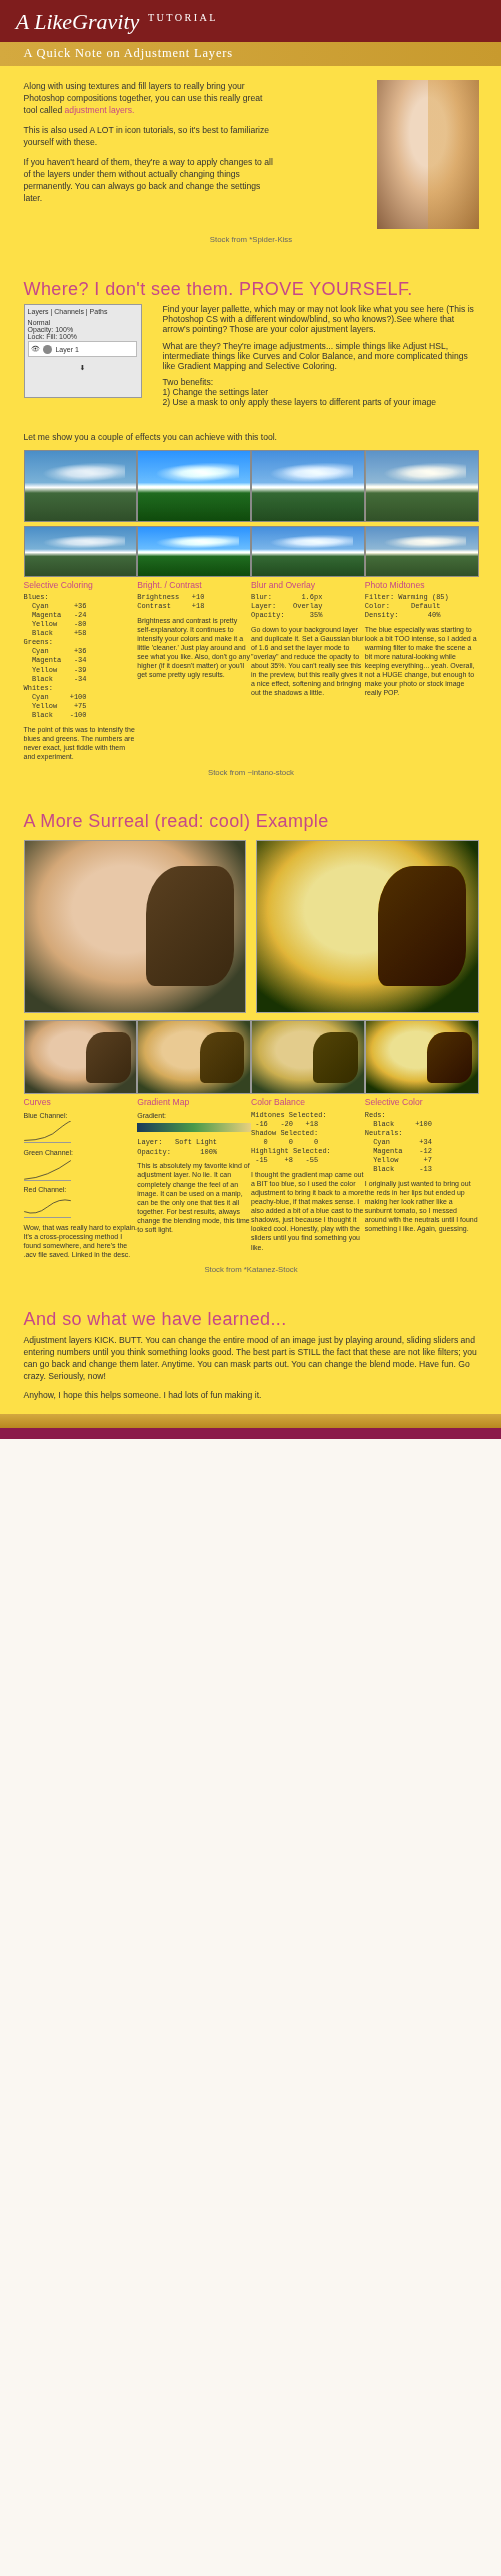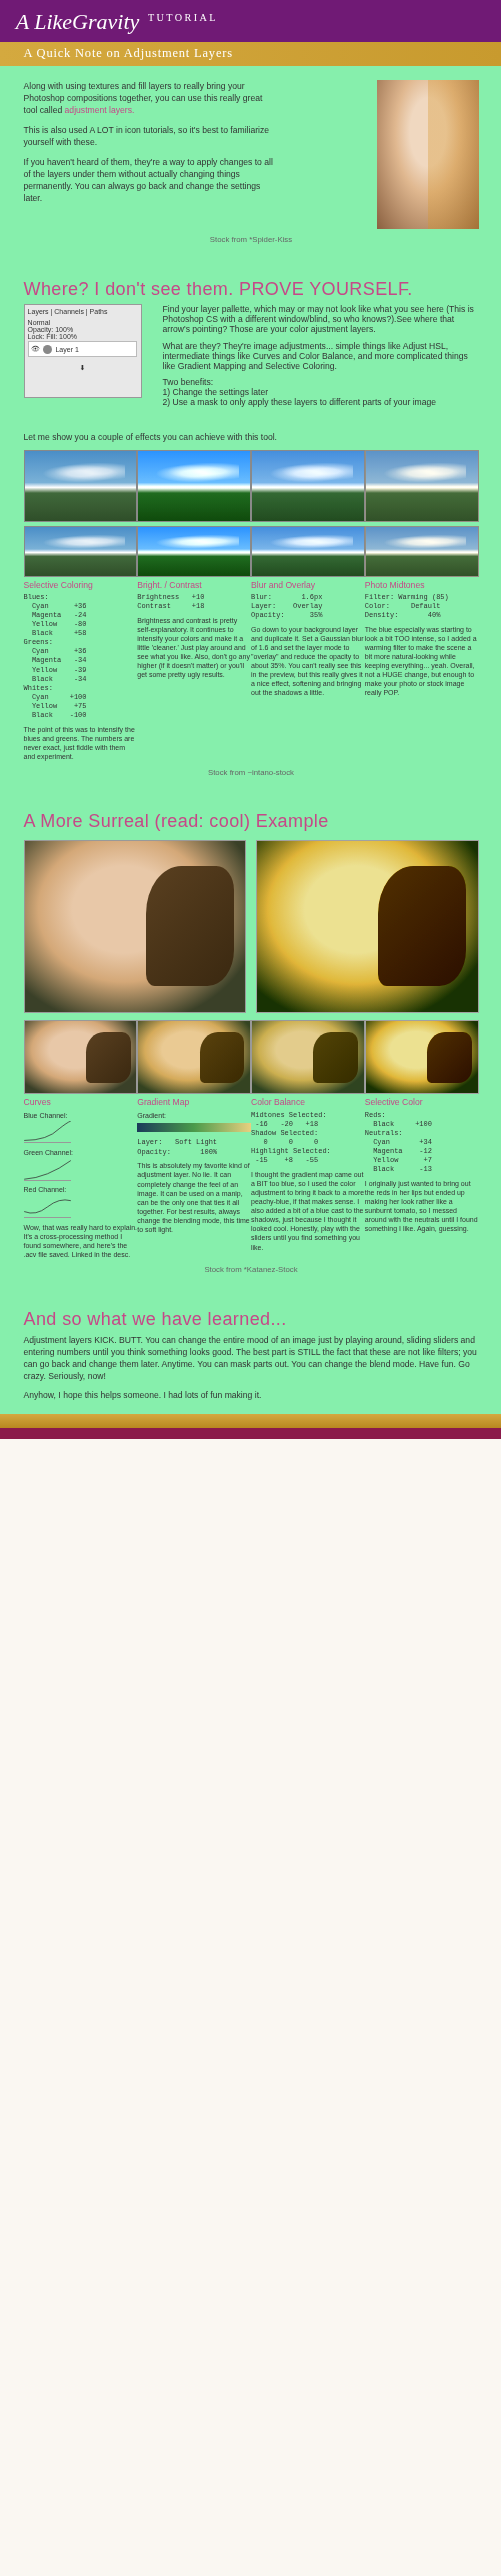--- a/index.html
+++ b/index.html
@@ -1,20 +1,20 @@
 <!DOCTYPE html>
 <html style="font-size:12.5px"><head>
 <meta charset="utf-8">
 <style>
 *{margin:0;padding:0;box-sizing:border-box}
 body{font-family:"Trebuchet MS",Verdana,sans-serif;font-size:8.6px;color:#333;background:#faf7f2;width:502px}
-.header{background:#701a75;color:#fff;padding:9.4px 15.7px 6.3px;font-family:"Brush Script MT",cursive;font-size:22px;font-style:italic}
+.header{background:#7f1d1d;color:#fff;padding:9.4px 15.7px 6.3px;font-family:"Brush Script MT",cursive;font-size:22px;font-style:italic}
 .header .sub{font-family:"Trebuchet MS";font-size:10.2px;font-style:normal;letter-spacing:2.4px;vertical-align:super;margin-left:3.1px}
 .banner{background:linear-gradient(90deg,#d4a93f,#c89a2e);color:#fff;font-family:"Trebuchet MS";font-size:12.5px;padding:4.7px 23.5px;letter-spacing:0.8px}
-.content{padding:14px 23.5px;background:#86efac}
+.content{padding:14px 23.5px;background:#fde047}
 .row{display:flex;gap:14px;align-items:flex-start}
 .col{flex:1}
 .intro p{margin-bottom:7.8px;line-height:1.4;max-width:251px}
 .pink{color:#c64888}
 .h2{color:#c64888;font-size:18px;margin:6.3px 0 4.7px;font-weight:normal;letter-spacing:0.4px}
 .sub2{text-align:left;margin:-3.1px 0 7.8px;color:#333}
 .palette{width:118px;height:94px;background:#e8e8e8;border:0.8px solid #999;font-size:7px;padding:3.1px}
 .palette .tabs{font-size:7px;margin-bottom:3.1px}
 .palette .lrow{background:#fff;border:0.8px solid #bbb;padding:2.4px;margin:1.6px 0;display:flex;align-items:center;gap:3.1px}
 .palette .dot{width:9.4px;height:9.4px;background:#888;border-radius:50%}

